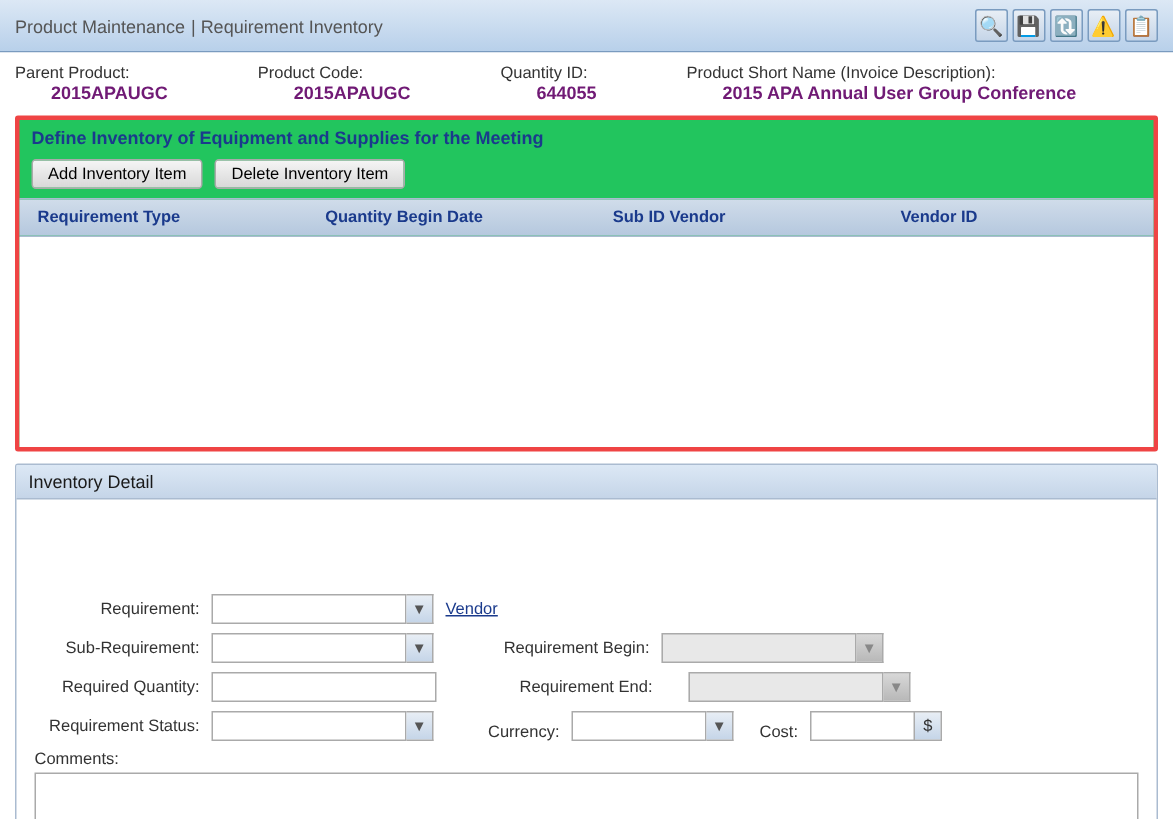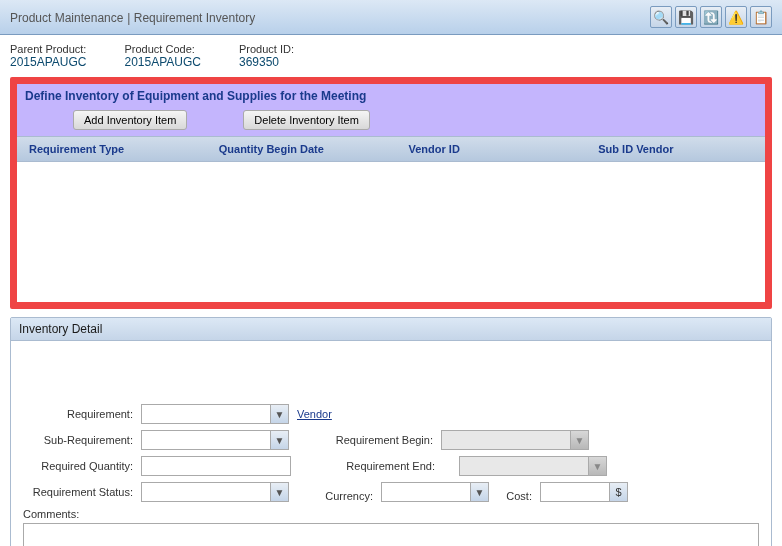--- a/index.html
+++ b/index.html
@@ -36,33 +36,33 @@
       border-radius: 2px;
       display: flex; align-items: center; justify-content: center;
       cursor: pointer;
       font-size: 13px;
     }
 
     
     .info-row {
       display: flex;
       padding: 8px 10px 4px 10px;
-      gap: 38px;
+      gap: 60px;
       background: #fff;
     }
     .info-cell {}
     .info-label { color: #333; font-size: 11px; }
-    .info-value { font-weight: normal; color: #0c4a6e; font-size: 12px; }
+    .info-value { font-weight: bold; color: #701a75; font-size: 12px; margin-left: 24px; }
 
     
     .section {
       margin: 4px 10px;
-      border: 7px solid #ef4444;
+      border: 3px solid #ef4444;
       border-radius: 2px;
-      background: #c4b5fd;
+      background: #22c55e;
     }
     .section-title {
       color: #1a3a8c;
       font-weight: bold;
       font-size: 12px;
       padding: 5px 8px 3px 8px;
     }
 
     
     .btn-row {
@@ -71,21 +71,20 @@
       padding: 4px 8px 6px 8px;
     }
     .btn {
       padding: 3px 10px;
       background: linear-gradient(to bottom, #f5f5f5, #d8d8d8);
       border: 1px solid #aaa;
       border-radius: 3px;
       cursor: pointer;
       font-size: 11px;
       color: #000;
-      margin-left: 48px;
     }
 
     
     .table-header {
       display: grid;
       grid-template-columns: 1fr 1fr 1fr 1fr;
       background: linear-gradient(to bottom, #d0dcea, #b5c8de);
       border-top: 1px solid #aabbd0;
       border-bottom: 1px solid #aabbd0;
       padding: 4px 8px;
@@ -261,40 +260,42 @@
 <div class="info-row">
   <div class="info-cell">
     <div class="info-label">Parent Product:</div>
     <div class="info-value">2015APAUGC</div>
   </div>
   <div class="info-cell">
     <div class="info-label">Product Code:</div>
     <div class="info-value">2015APAUGC</div>
   </div>
   <div class="info-cell">
-    <div class="info-label">Product ID:</div>
-    <div class="info-value">369350</div>
+    <div class="info-label">Quantity ID:</div>
+    <div class="info-value">644055</div>
   </div>
   <div class="info-cell">
+    <div class="info-label">Product Short Name (Invoice Description):</div>
+    <div class="info-value">2015 APA Annual User Group Conference</div>
   </div>
 </div>
 
 <div class="section">
   <div class="section-title">Define Inventory of Equipment and Supplies for the Meeting</div>
 
   <div class="btn-row">
     <button class="btn">Add Inventory Item</button>
     <button class="btn">Delete Inventory Item</button>
   </div>
 
   <div class="table-header">
     <div class="table-header-cell">Requirement Type</div>
     <div class="table-header-cell">Quantity Begin Date</div>
+    <div class="table-header-cell">Sub ID Vendor</div>
     <div class="table-header-cell">Vendor ID</div>
-    <div class="table-header-cell">Sub ID Vendor</div>
   </div>
 
   <div class="table-body">
   </div>
 </div>
 
 <div class="detail-section">
   <div class="detail-title">Inventory Detail</div>
   <div class="detail-body">
 

